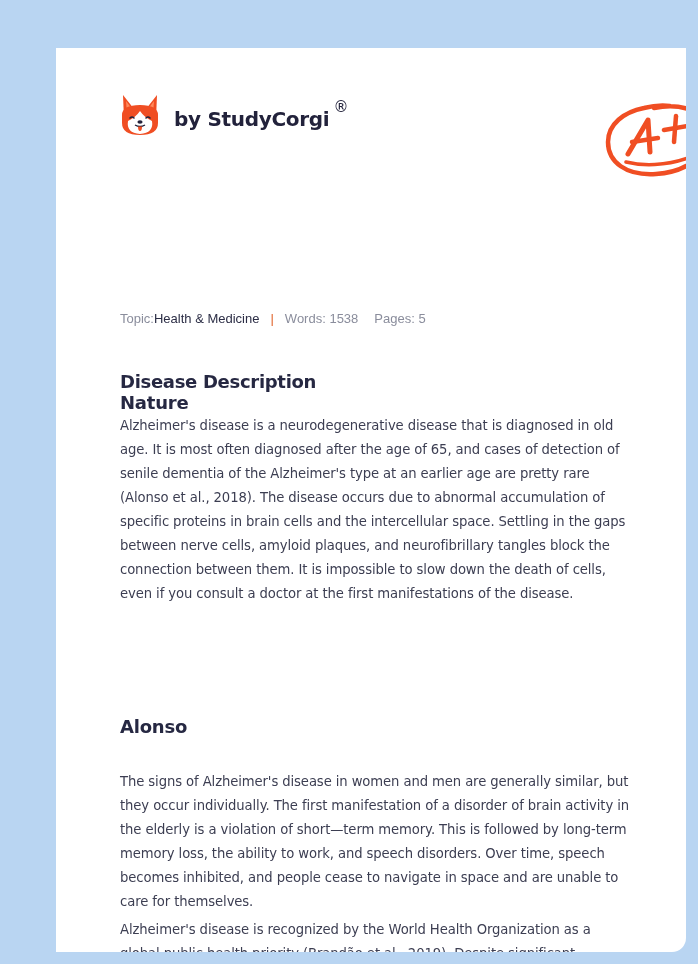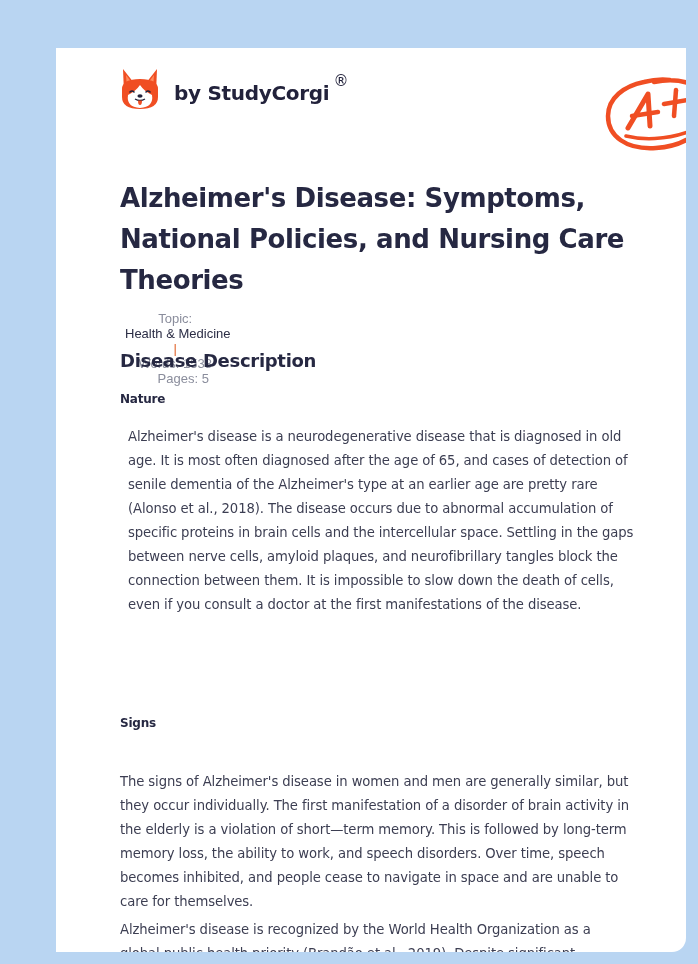--- a/index.html
+++ b/index.html
@@ -20,21 +20,21 @@
       top: 48px;
       width: 630px;
       height: 904px;
       background: #ffffff;
       border-radius: 0 0 14px 0;
       overflow: hidden;
     }
     .header {
       position: absolute;
       left: 64px;
-      top: 14px;
+      top: 40px;
       width: 530px;
       height: 70px;
     }
     .logo {
       position: absolute;
       left: 0;
       top: 2px;
       display: flex;
       align-items: center;
       height: 50px;
@@ -83,25 +83,23 @@
     }
     .meta {
       position: absolute;
       left: 64px;
       top: 263px;
       font-size: 13px;
       color: #8a8d9c;
       display: flex;
       align-items: center;
       white-space: nowrap;
-      flex-direction: column;
     }
     .meta .topic-val {
       color: #2b2d45;
-      margin-left: 5px;
     }
     .meta .sep {
       color: #e0632a;
       margin: 0 11px;
     }
     .meta .pages {
       margin-left: 16px;
     }
     .content {
       position: absolute;
@@ -114,35 +112,35 @@
       font-family: "DejaVu Sans", sans-serif;
       font-weight: bold;
       font-size: 18px;
       color: #262842;
       letter-spacing: -0.3px;
     }
     h3 {
       margin: 0;
       font-family: "DejaVu Sans", sans-serif;
       font-weight: bold;
-      font-size: 12px;
+      font-size: 18px;
       color: #262842;
       letter-spacing: -0.2px;
     }
     p {
       margin: 0;
       font-family: "DejaVu Sans", sans-serif;
       font-size: 13.2px;
       line-height: 24px;
       color: #3c3e52;
       letter-spacing: -0.1px;
     }
-    .h2-desc { position: absolute; top: 0; left: 0; text-align: right; }
+    .h2-desc { position: absolute; top: 21px; left: 0; text-align: right; }
     .h3-nature { position: absolute; top: 42px; left: 0; }
-    .p1 { position: absolute; top: 75px; left: 0; width: 512px; margin-left: 8px; }
+    .p1 { position: absolute; top: 64px; left: 0; width: 512px; }
     .h3-signs { position: absolute; top: 366px; left: 0; }
     .p2 { position: absolute; top: 420px; left: 0; width: 512px; }
     .p3 { position: absolute; top: 568px; left: 0; width: 512px; }
   </style>
 </head>
 <body>
 
 <div class="card">
 
   <div class="header">
@@ -174,32 +172,31 @@
     <svg class="grade" viewBox="0 0 110 82">
       <path d="M52 10 C80 4 106 14 106 36 C106 58 84 74 54 76 C24 78 6 64 6 44 C6 26 22 14 42 10 C50 8 60 7 68 8" stroke="#f04e23" stroke-width="4.5" fill="none" stroke-linecap="round"></path>
       <path d="M24 64 C40 68 64 68 86 60" stroke="#f04e23" stroke-width="3.5" fill="none" stroke-linecap="round"></path>
       <path d="M26 56 L46 22 L48 54" stroke="#f04e23" stroke-width="5" fill="none" stroke-linecap="round" stroke-linejoin="round"></path>
       <path d="M30 44 L56 40" stroke="#f04e23" stroke-width="4.5" fill="none" stroke-linecap="round"></path>
       <path d="M62 32 L86 28" stroke="#f04e23" stroke-width="4.5" fill="none" stroke-linecap="round"></path>
       <path d="M74 18 L72 44" stroke="#f04e23" stroke-width="4.5" fill="none" stroke-linecap="round"></path>
     </svg>
   </div>
 
-  <h1 class="title">Alzheimer's Disease: Symptoms, National Policies, and Nursing Care Theories</h1>
 
   <div class="meta">
     <span>Topic:</span>
     <span class="topic-val">Health &amp; Medicine</span>
     <span class="sep">|</span>
     <span>Words: 1538</span>
     <span class="pages">Pages: 5</span>
   </div>
 
   <div class="content">
     <h2 class="h2-desc">Disease Description</h2>
     <h3 class="h3-nature">Nature</h3>
     <p class="p1">Alzheimer's disease is a neurodegenerative disease that is diagnosed in old age. It is most often diagnosed after the age of 65, and cases of detection of senile dementia of the Alzheimer's type at an earlier age are pretty rare (Alonso et al., 2018). The disease occurs due to abnormal accumulation of specific proteins in brain cells and the intercellular space. Settling in the gaps between nerve cells, amyloid plaques, and neurofibrillary tangles block the connection between them. It is impossible to slow down the death of cells, even if you consult a doctor at the first manifestations of the disease.</p>
-    <h3 class="h3-signs">Signs</h3>
+    <h3 class="h3-signs">Alonso</h3>
     <p class="p2">The signs of Alzheimer's disease in women and men are generally similar, but they occur individually. The first manifestation of a disorder of brain activity in the elderly is a violation of short—term memory. This is followed by long-term memory loss, the ability to work, and speech disorders. Over time, speech becomes inhibited, and people cease to navigate in space and are unable to care for themselves.</p>
     <p class="p3">Alzheimer's disease is recognized by the World Health Organization as a global public health priority (Brandão et al., 2019). Despite significant progress in understanding the pathogenesis of AD and its</p>
   </div>
 
 </div>
 
 </body></html>

